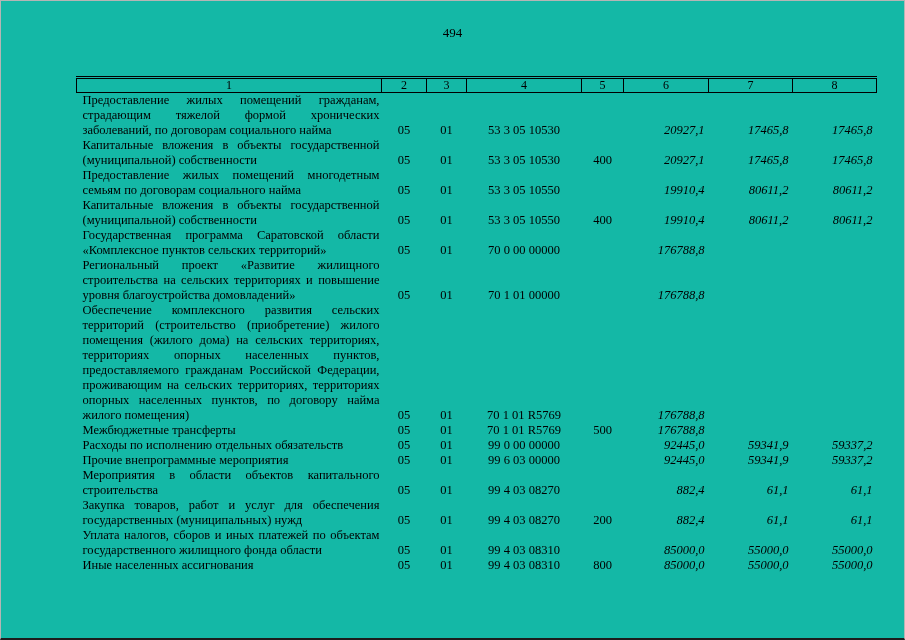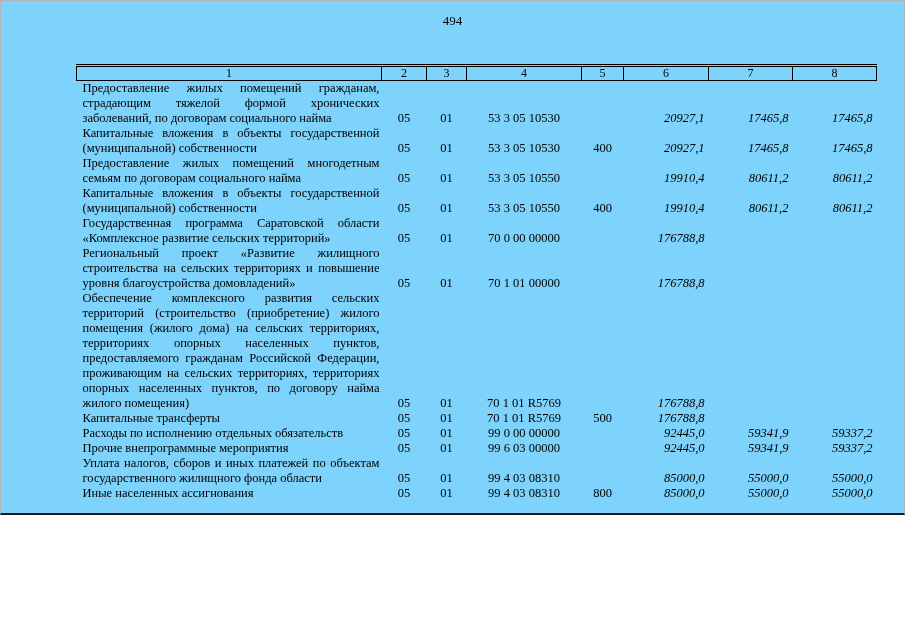--- a/index.html
+++ b/index.html
@@ -4,25 +4,25 @@
 <style>
   * { margin: 0; padding: 0; box-sizing: border-box; }
   html, body { background: #ffffff; }
   body {
     width: 905px; height: 640px;
     font-family: "Liberation Serif", "DejaVu Serif", serif;
     color: #000;
     overflow: hidden;
   }
   .page {
-    width: 905px; height: 515px;
-    background: #7dd3fc;
+    width: 905px; height: 640px;
+    background: #14b8a6;
     border: 1px solid #b5b5b5;
     border-bottom: 2px solid #1c1c1c;
-    padding-top: 12px;
+    padding-top: 24px;
     position: relative;
   }
   .page-number {
     text-align: center;
     font-size: 13px;
     line-height: 15px;
   }
   table.budget-table {
     border-collapse: collapse;
     table-layout: fixed;
@@ -141,21 +141,21 @@
           <td class="c2">05</td>
           <td class="c3">01</td>
           <td class="c4">53 3 05 10550</td>
           <td class="c5">400</td>
           <td class="c6">19910,4</td>
           <td class="c7">80611,2</td>
           <td class="c8">80611,2</td>
         </tr>
 
         <tr>
-          <td class="c1">Государственная программа Саратовской области «Комплексное развитие сельских территорий»</td>
+          <td class="c1">Государственная программа Саратовской области «Комплексное пунктов сельских территорий»</td>
           <td class="c2">05</td>
           <td class="c3">01</td>
           <td class="c4">70 0 00 00000</td>
           <td class="c5"></td>
           <td class="c6">176788,8</td>
           <td class="c7"></td>
           <td class="c8"></td>
         </tr>
 
         <tr>
@@ -174,21 +174,21 @@
           <td class="c2">05</td>
           <td class="c3">01</td>
           <td class="c4">70 1 01 R5769</td>
           <td class="c5"></td>
           <td class="c6">176788,8</td>
           <td class="c7"></td>
           <td class="c8"></td>
         </tr>
 
         <tr>
-          <td class="c1">Капитальные трансферты</td>
+          <td class="c1">Межбюджетные трансферты</td>
           <td class="c2">05</td>
           <td class="c3">01</td>
           <td class="c4">70 1 01 R5769</td>
           <td class="c5">500</td>
           <td class="c6">176788,8</td>
           <td class="c7"></td>
           <td class="c8"></td>
         </tr>
 
         <tr>
@@ -206,21 +206,41 @@
           <td class="c1">Прочие внепрограммные мероприятия</td>
           <td class="c2">05</td>
           <td class="c3">01</td>
           <td class="c4">99 6 03 00000</td>
           <td class="c5"></td>
           <td class="c6">92445,0</td>
           <td class="c7">59341,9</td>
           <td class="c8">59337,2</td>
         </tr>
 
-
+        <tr>
+          <td class="c1">Мероприятия в области объектов капитального строительства</td>
+          <td class="c2">05</td>
+          <td class="c3">01</td>
+          <td class="c4">99 4 03 08270</td>
+          <td class="c5"></td>
+          <td class="c6">882,4</td>
+          <td class="c7">61,1</td>
+          <td class="c8">61,1</td>
+        </tr>
+
+        <tr>
+          <td class="c1">Закупка товаров, работ и услуг для обеспечения государственных (муниципальных) нужд</td>
+          <td class="c2">05</td>
+          <td class="c3">01</td>
+          <td class="c4">99 4 03 08270</td>
+          <td class="c5">200</td>
+          <td class="c6">882,4</td>
+          <td class="c7">61,1</td>
+          <td class="c8">61,1</td>
+        </tr>
 
         <tr>
           <td class="c1">Уплата налогов, сборов и иных платежей по объектам государственного жилищного фонда области</td>
           <td class="c2">05</td>
           <td class="c3">01</td>
           <td class="c4">99 4 03 08310</td>
           <td class="c5"></td>
           <td class="c6">85000,0</td>
           <td class="c7">55000,0</td>
           <td class="c8">55000,0</td>

